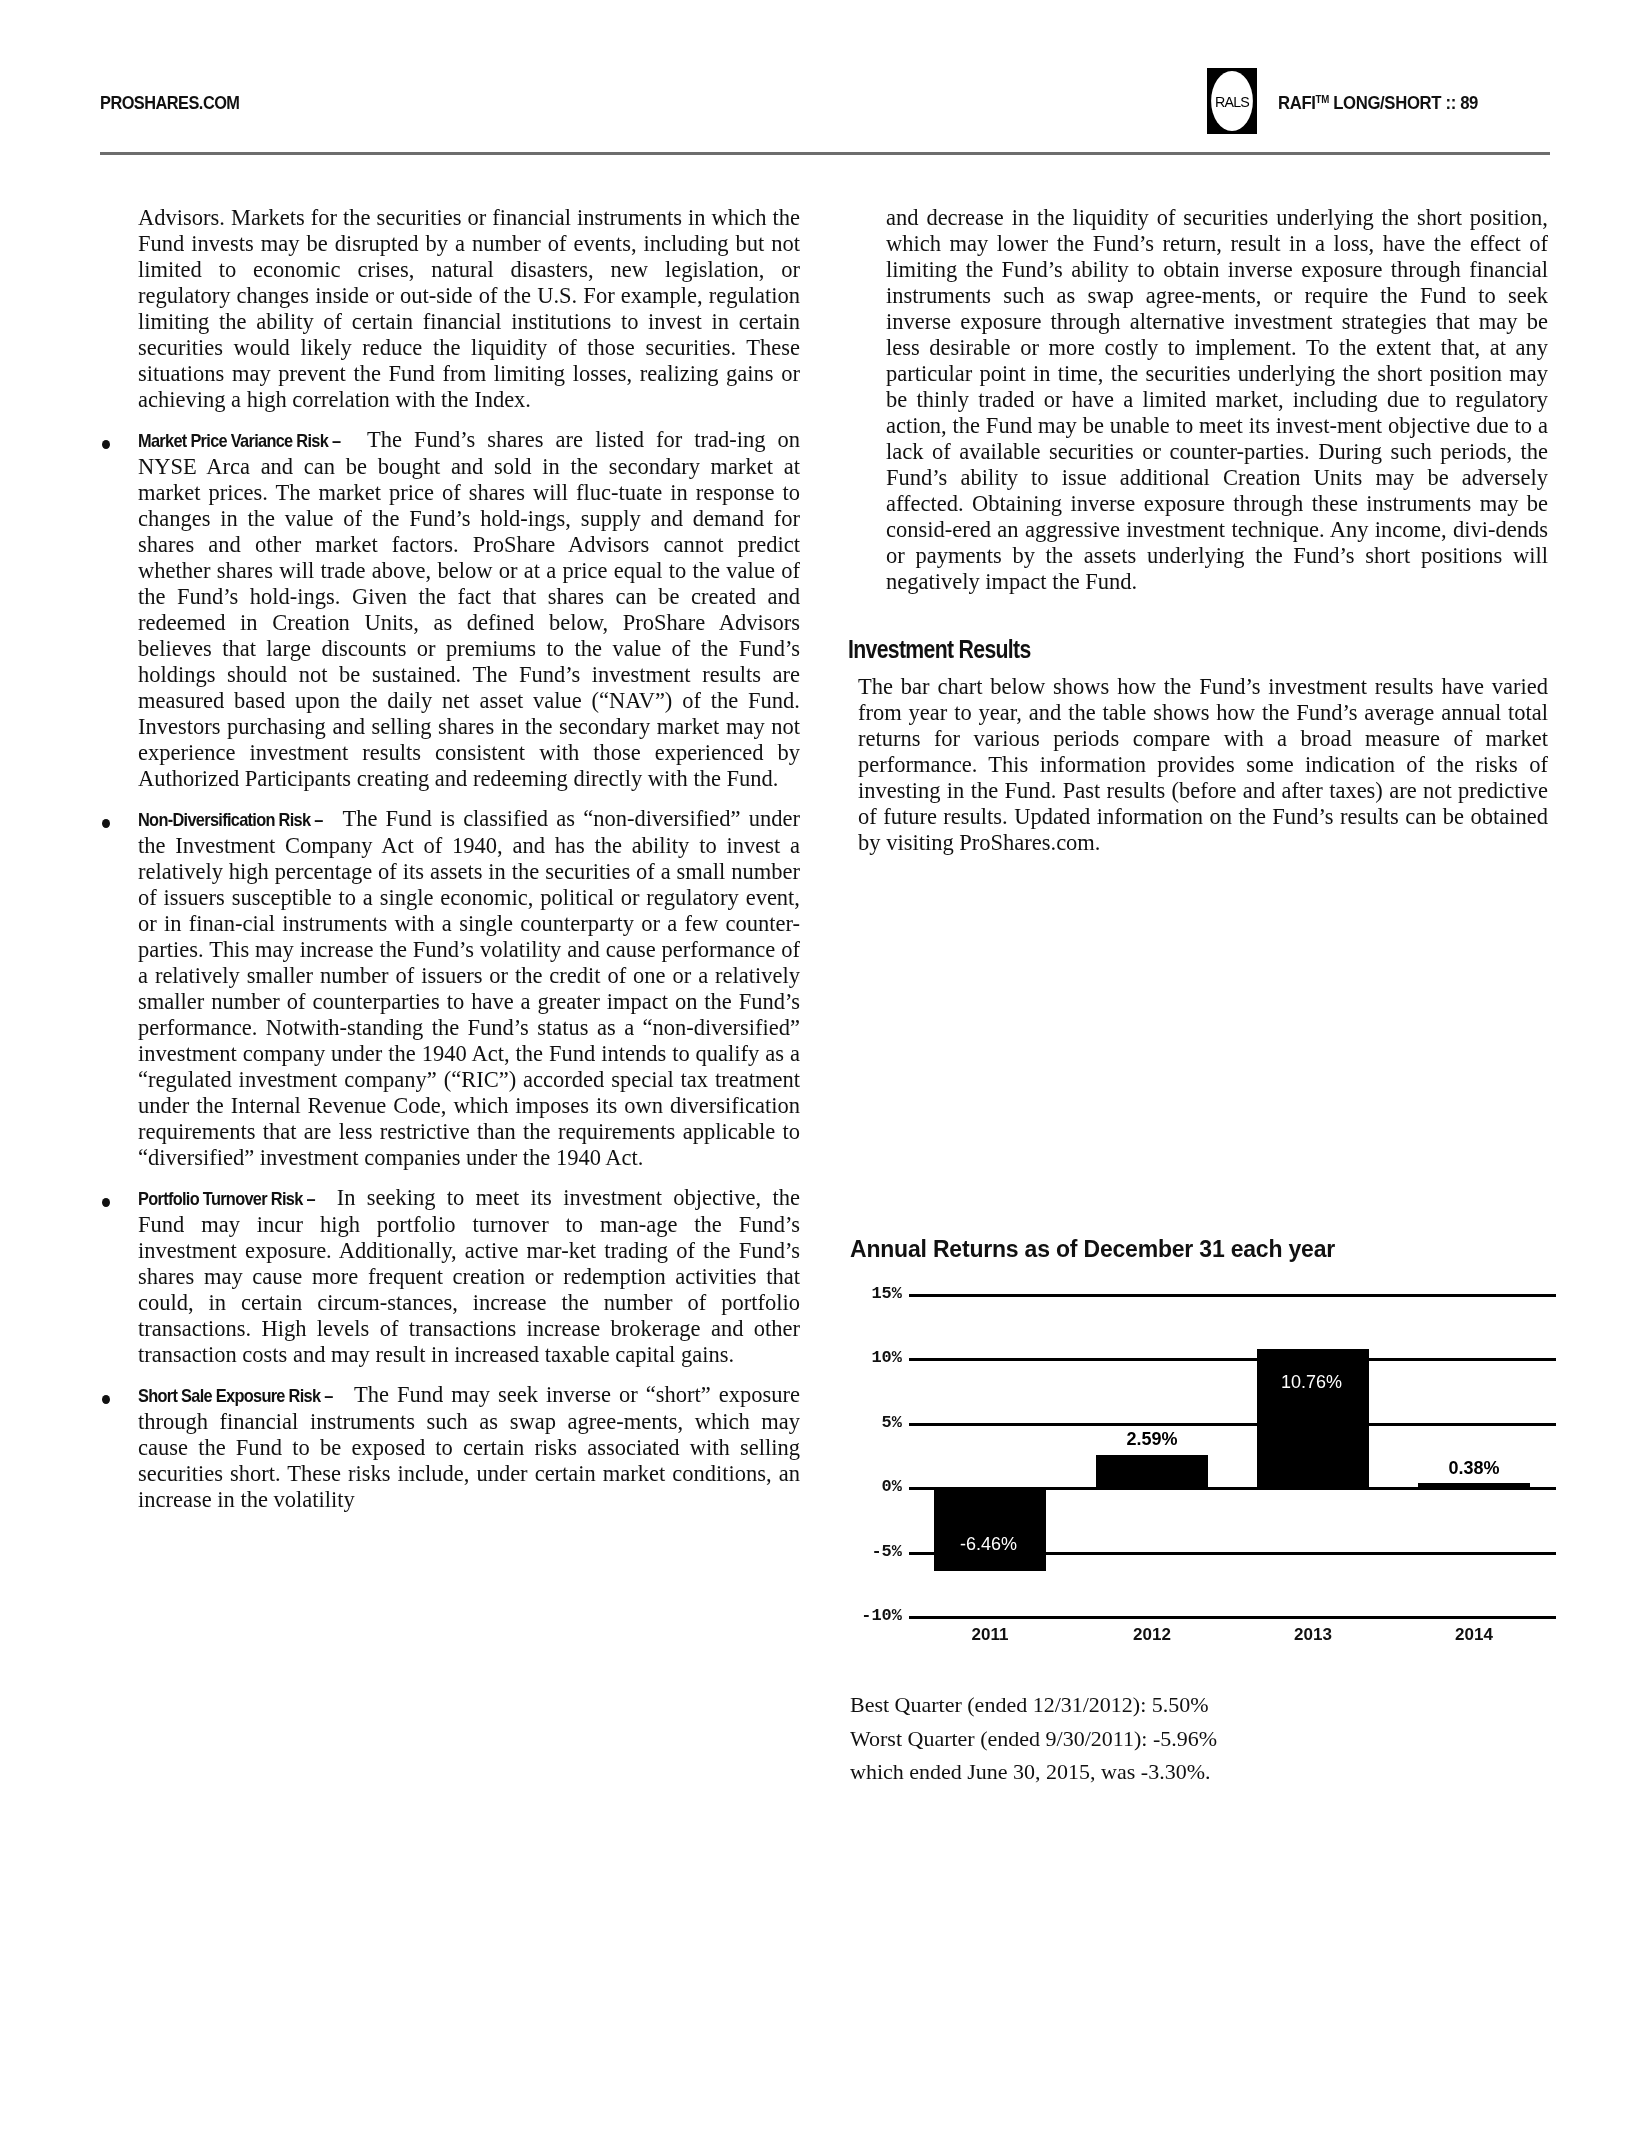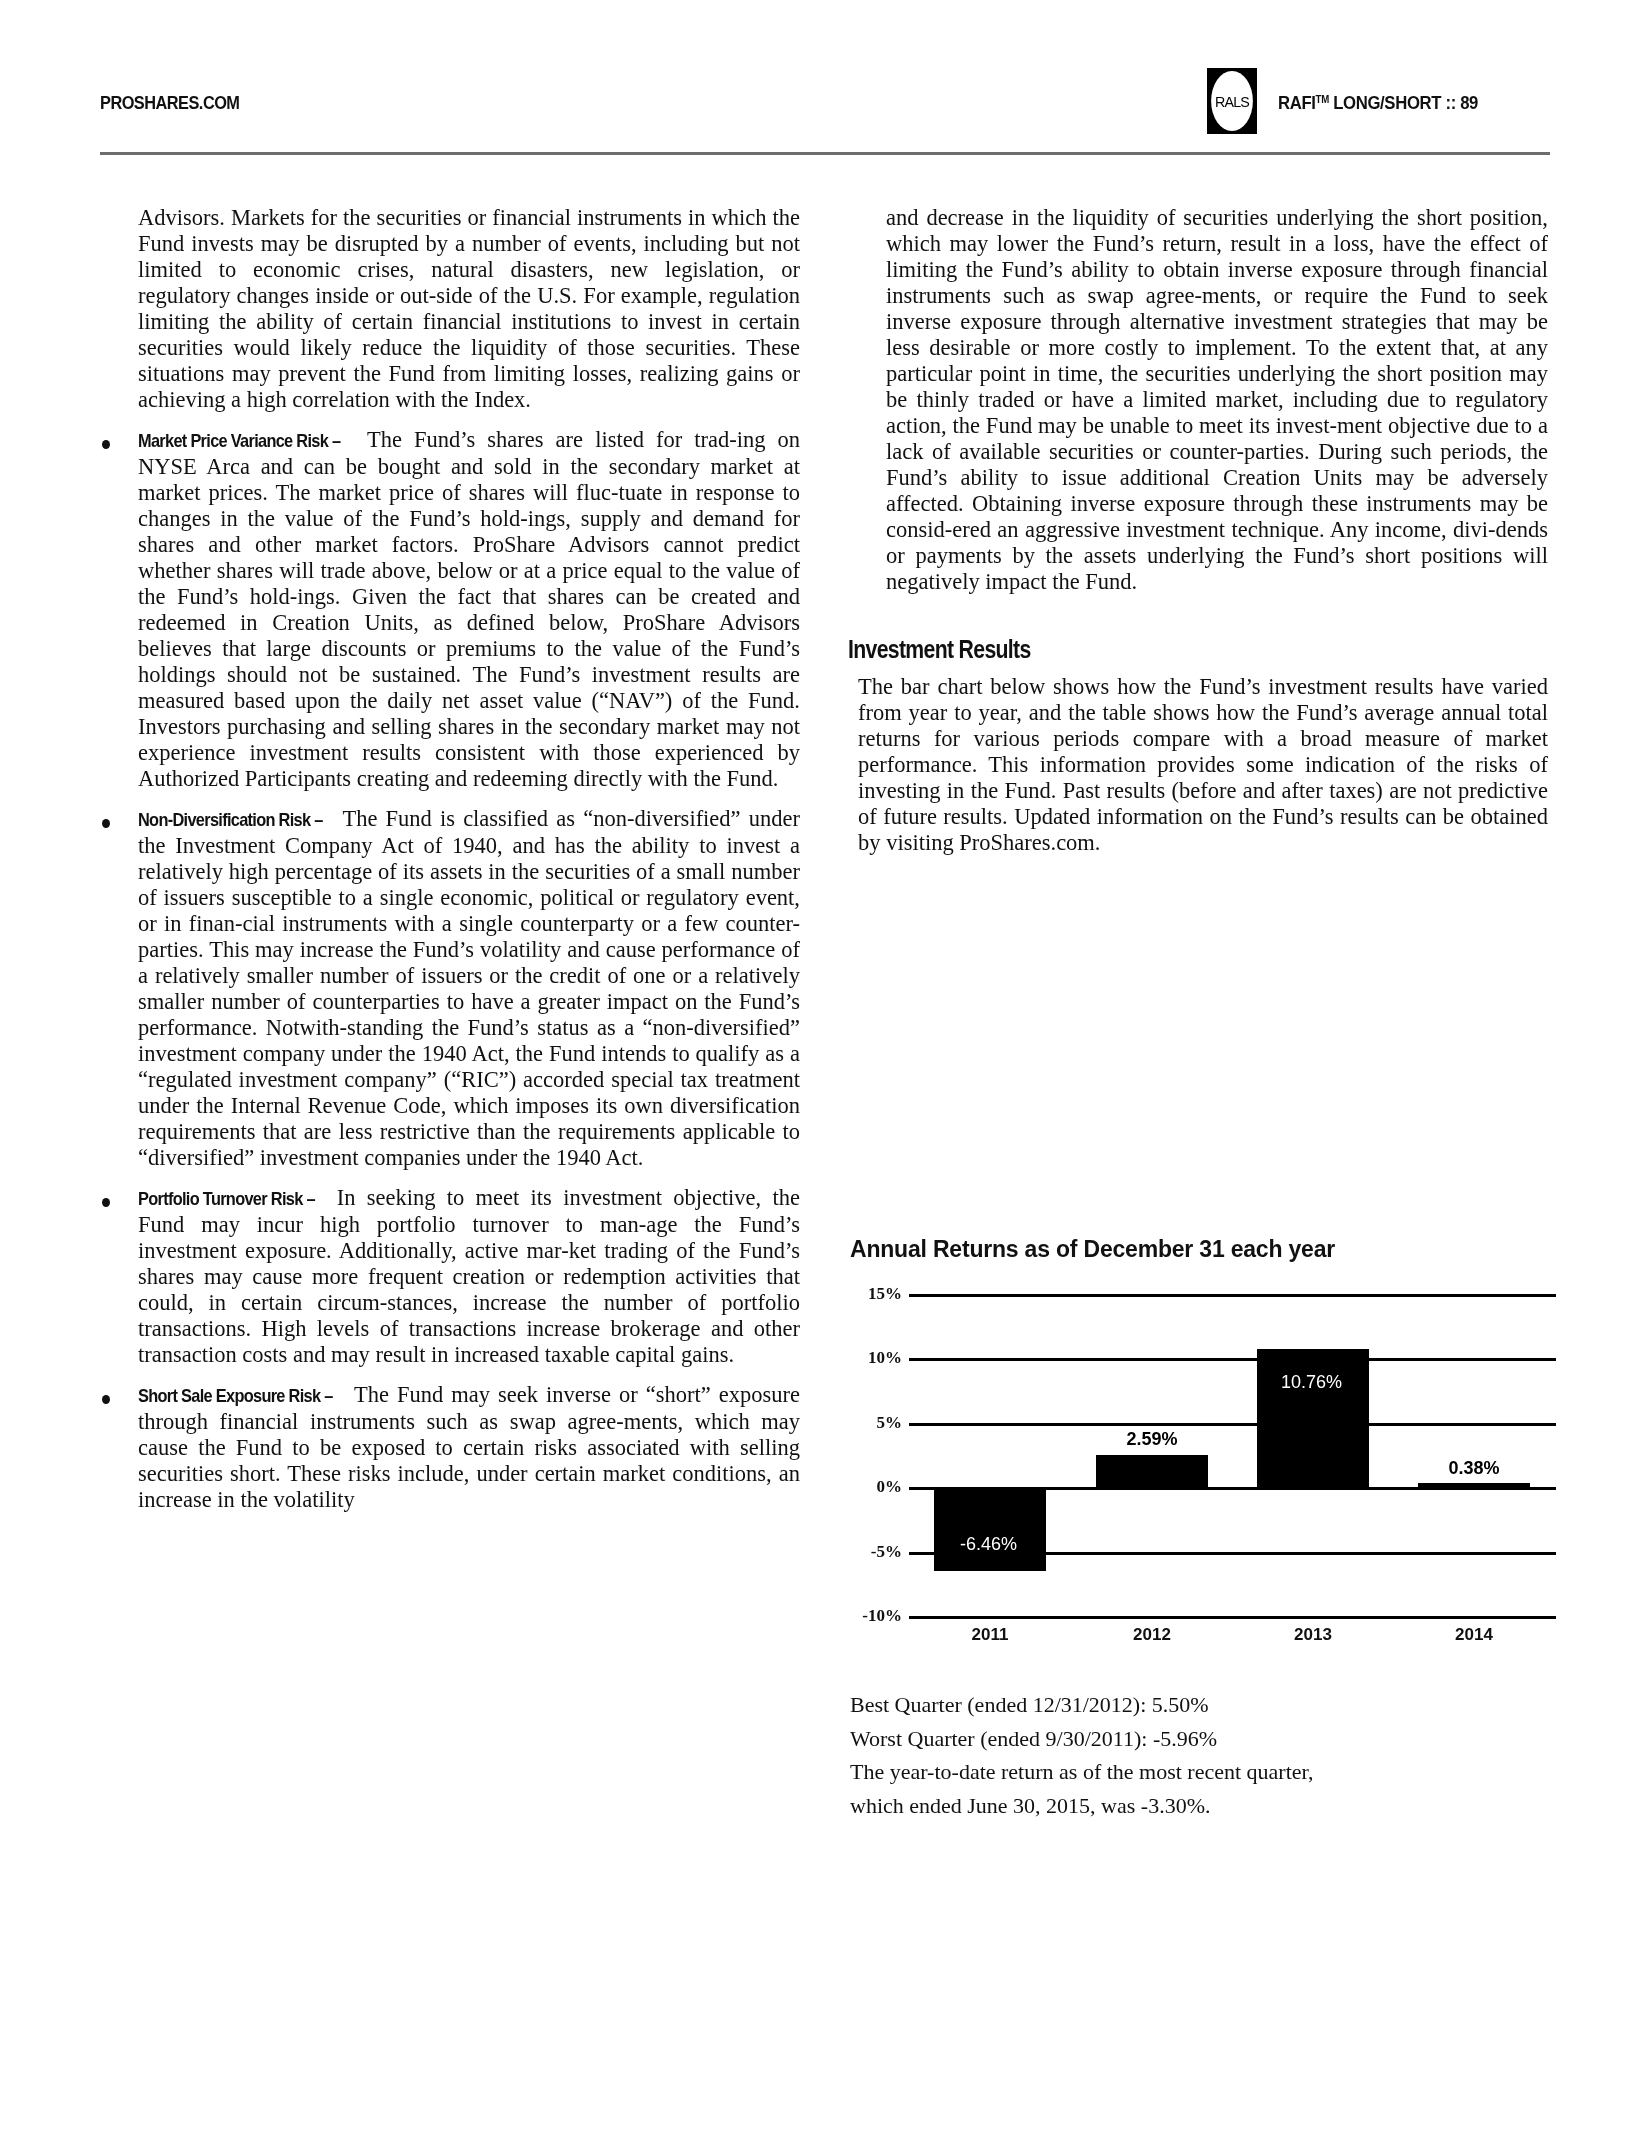--- a/index.html
+++ b/index.html
@@ -56,21 +56,21 @@
   }
 
   .chart-title {
     position: absolute; left: 850px; top: 1236px;
     font-family: Liberation Sans, sans-serif; font-weight: bold; font-size: 23px; letter-spacing: -0.2px;
     white-space: nowrap;
   }
   .chart { position: absolute; left: 840px; top: 1280px; width: 720px; height: 380px; }
   .ytick {
     position: absolute; left: 0; width: 62px; text-align: right;
-    font-family: Liberation Serif, serif; font-weight: bold; font-size: 17px; line-height: 20px;
+    font-family: Liberation Mono, monospace; font-weight: bold; font-size: 17px; line-height: 20px;
   }
   .gridline { position: absolute; left: 69px; width: 647px; height: 3px; background: #000; }
   .bar { position: absolute; background: #000; }
   .bar-label-in {
     position: absolute; width: 109px; text-align: center; color: #fff;
     font-family: "Liberation Sans", sans-serif; font-size: 18px;
   }
   .bar-label-out {
     position: absolute; width: 112px; text-align: center; color: #000;
     font-family: "Liberation Sans", sans-serif; font-weight: bold; font-size: 18px;
@@ -155,15 +155,14 @@
 
   <div class="xtick" style="left:94px">2011</div>
   <div class="xtick" style="left:256px">2012</div>
   <div class="xtick" style="left:417px">2013</div>
   <div class="xtick" style="left:578px">2014</div>
 </div>
 
 <div class="stats">
   <div>Best Quarter (ended 12/31/2012): 5.50%</div>
   <div>Worst Quarter (ended 9/30/2011): -5.96%</div>
-  <div>The year-to-date return as of the most recent quarter,</div>
   <div>which ended June 30, 2015, was -3.30%.</div>
 </div>
 
 </body></html>

